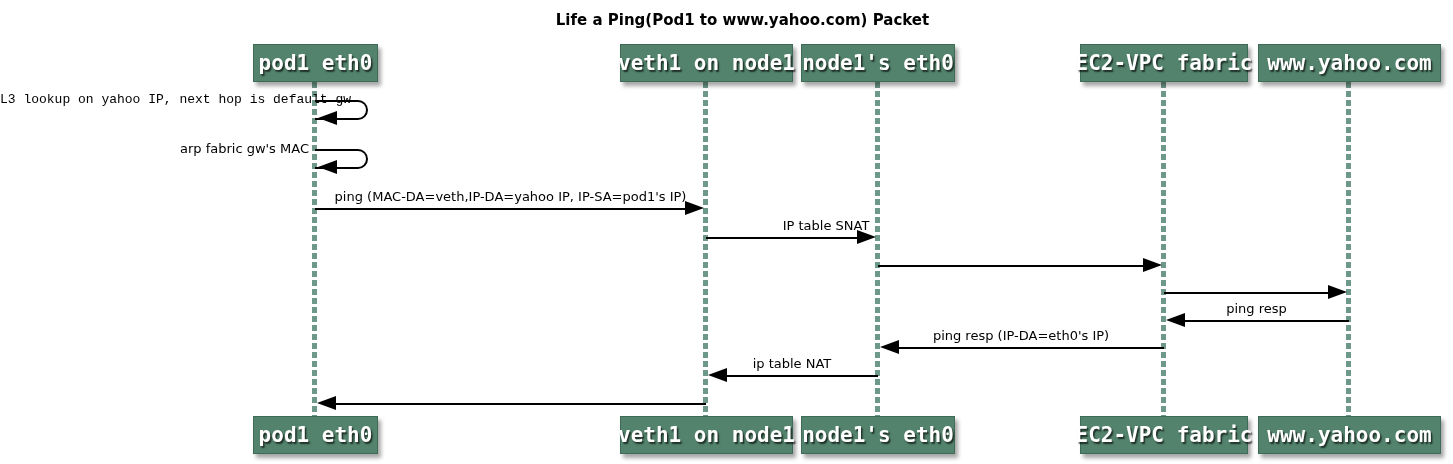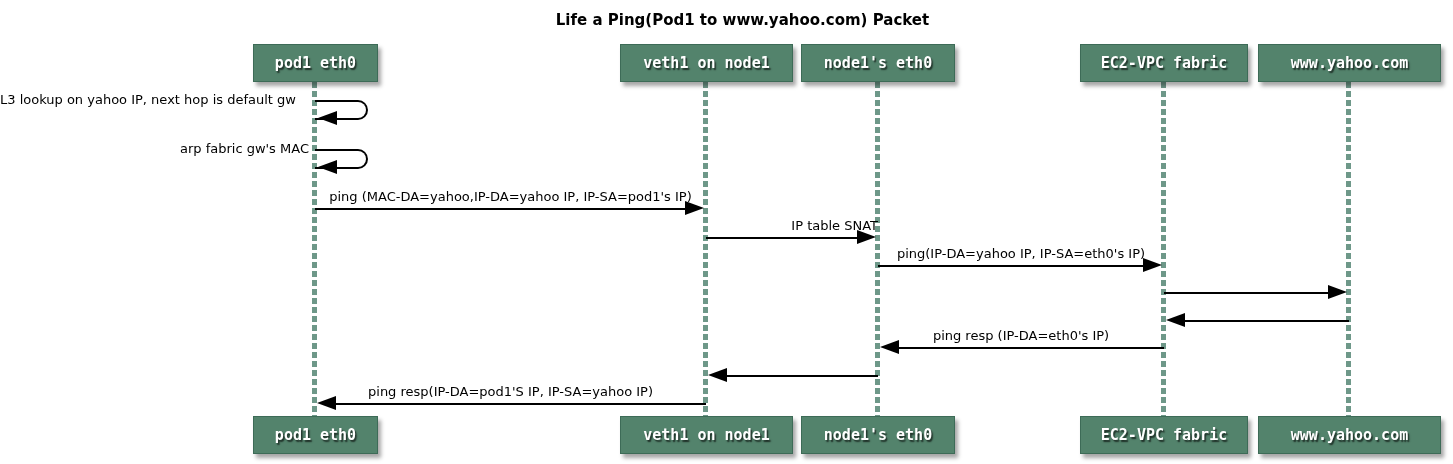--- a/index.html
+++ b/index.html
@@ -18,21 +18,21 @@
     font-weight:bold;font-size:15px;color:#000;
   }
   .pbox{
     position:absolute;
     box-sizing:border-box;
     background:var(--participant-fill,#53836C);
     border:1.5px solid var(--participant-border,#3D6B57);
     box-shadow:3px 4px 4px rgba(0,0,0,0.35);
     color:var(--participant-text,#fff);
     font-family:"DejaVu Sans Mono",monospace;
-    font-weight:bold;font-size:15px;
+    font-weight:bold;font-size:21px;
     text-shadow:1.5px 1.5px 1.5px rgba(0,0,0,0.65);
     display:flex;align-items:center;justify-content:center;
     white-space:nowrap;
   }
   .lifeline{
     position:absolute;width:5px;
     background:repeating-linear-gradient(180deg,
       var(--lifeline,#6E9889) 0px, var(--lifeline,#6E9889) 6px,
       transparent 6px, transparent 9px);
   }
@@ -64,43 +64,43 @@
 
 <div id="stage" style="--background: #FFFFFF; --participant-fill: #53836C; --participant-border: #3D6B57; --participant-text: #FFFFFF; --lifeline: #6E9889; --arrow: #000000; --label-text: #000000;">
   <div class="title">Life a Ping(Pod1 to www.yahoo.com) Packet</div>
 <div class="lifeline" style="left: 312px; top: 82px; height: 334px;"></div>
     <div class="lifeline" style="left: 703px; top: 82px; height: 334px;"></div>
     <div class="lifeline" style="left: 875px; top: 82px; height: 334px;"></div>
     <div class="lifeline" style="left: 1161px; top: 82px; height: 334px;"></div>
     <div class="lifeline" style="left: 1346px; top: 82px; height: 334px;"></div>
     <div class="self-loop" style="left: 315px; top: 100px; width: 53px; height: 20px;"></div>
     <div class="head-left" style="left: 318px; top: 111px;"></div>
-    <div class="msg-label" style="left: 0px; width: 309px; top: 91px; text-align: left;">L3 lookup on yahoo IP, next hop is default gw</div>
+    <div class="msg-label" style="left: 0px; width: 309px; top: 91px; text-align: left; font-family: Liberation Mono, monospace;">L3 lookup on yahoo IP, next hop is default gw</div>
     <div class="self-loop" style="left: 315px; top: 149px; width: 53px; height: 20px;"></div>
     <div class="head-left" style="left: 318px; top: 160px;"></div>
     <div class="msg-label" style="left: 0px; width: 309px; top: 140px; text-align: right;">arp fabric gw's MAC</div>
-    <div class="msg-label" style="left: 315px; width: 391px; top: 188px; text-align: center;">ping (MAC-DA=yahoo,IP-DA=yahoo IP, IP-SA=pod1's IP)</div>
+    <div class="msg-label" style="left: 315px; width: 391px; top: 188px; text-align: center;">ping (MAC-DA=veth,IP-DA=yahoo IP, IP-SA=pod1's IP)</div>
     <div class="msg-line" style="left: 315px; width: 371px; top: 208px;"></div>
     <div class="head-right" style="left: 685px; top: 201px;"></div>
-    <div class="msg-label" style="left: 706px; width: 172px; top: 217px; text-align: right;">IP table SNAT</div>
+    <div class="msg-label" style="left: 740px; width: 172px; top: 217px; text-align: center;">IP table SNAT</div>
     <div class="msg-line" style="left: 706px; width: 152px; top: 237px;"></div>
     <div class="head-right" style="left: 857px; top: 230px;"></div>
-    <div class="msg-label" style="left: 878px; width: 286px; top: 245px; text-align: center;">ping(IP-DA=yahoo IP, IP-SA=eth0's IP)</div>
     <div class="msg-line" style="left: 878px; width: 266px; top: 265px;"></div>
     <div class="head-right" style="left: 1143px; top: 258px;"></div>
     <div class="msg-line" style="left: 1164px; width: 165px; top: 292px;"></div>
     <div class="head-right" style="left: 1328px; top: 285px;"></div>
+    <div class="msg-label" style="left: 1164px; width: 185px; top: 300px; text-align: center;">ping resp</div>
     <div class="msg-line" style="left: 1184px; width: 165px; top: 320px;"></div>
     <div class="head-left" style="left: 1166px; top: 313px;"></div>
     <div class="msg-label" style="left: 878px; width: 286px; top: 327px; text-align: center;">ping resp (IP-DA=eth0's IP)</div>
     <div class="msg-line" style="left: 898px; width: 266px; top: 347px;"></div>
     <div class="head-left" style="left: 880px; top: 340px;"></div>
+    <div class="msg-label" style="left: 706px; width: 172px; top: 355px; text-align: center;">ip table NAT</div>
     <div class="msg-line" style="left: 726px; width: 152px; top: 375px;"></div>
     <div class="head-left" style="left: 708px; top: 368px;"></div>
-    <div class="msg-label" style="left: 315px; width: 391px; top: 383px; text-align: center;">ping resp(IP-DA=pod1'S IP, IP-SA=yahoo IP)</div>
     <div class="msg-line" style="left: 335px; width: 371px; top: 403px;"></div>
     <div class="head-left" style="left: 317px; top: 396px;"></div>
     <div class="pbox" style="left: 253px; top: 44px; width: 125px; height: 38px;">pod1 eth0</div>
     <div class="pbox" style="left: 253px; top: 416px; width: 125px; height: 38px;">pod1 eth0</div>
     <div class="pbox" style="left: 620px; top: 44px; width: 173px; height: 38px;">veth1 on node1</div>
     <div class="pbox" style="left: 620px; top: 416px; width: 173px; height: 38px;">veth1 on node1</div>
     <div class="pbox" style="left: 801px; top: 44px; width: 154px; height: 38px;">node1's eth0</div>
     <div class="pbox" style="left: 801px; top: 416px; width: 154px; height: 38px;">node1's eth0</div>
     <div class="pbox" style="left: 1080px; top: 44px; width: 168px; height: 38px;">EC2-VPC fabric</div>
     <div class="pbox" style="left: 1080px; top: 416px; width: 168px; height: 38px;">EC2-VPC fabric</div>

